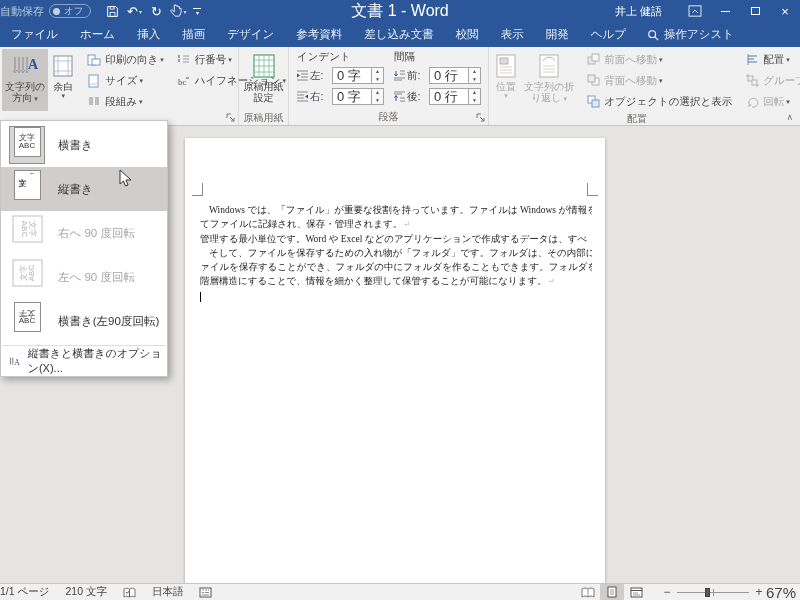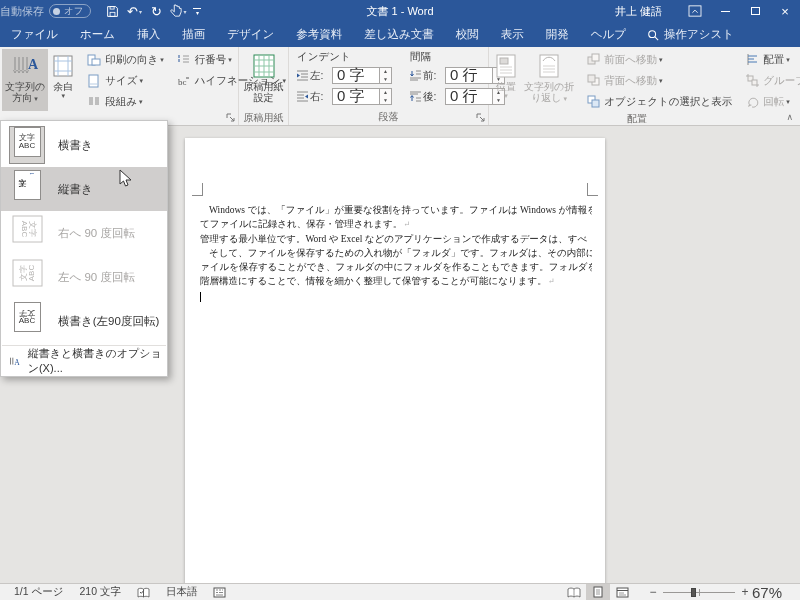--- a/index.html
+++ b/index.html
@@ -10,21 +10,21 @@
   .titlebar{position:absolute;top:0;left:0;right:0;height:22px;background:#2b579a;display:flex;align-items:center;color:#fff;font-size:11px}
   .autosave{display:flex;align-items:center;gap:5px;margin-left:0;color:#b7c6dd}
   .pill{display:flex;align-items:center;gap:4px;border:1px solid #8ba3c6;border-radius:9px;height:14px;padding:0 7px 0 3px;font-size:9.5px;color:#b7c6dd;cursor:pointer}
   .pill .dot{width:7px;height:7px;border-radius:50%;background:#c6d2e4}
   .qat{display:flex;align-items:center;justify-content:center;width:22px;height:22px;cursor:pointer}
   .qat .glyph{font-size:13px;line-height:1;color:#fff}
   .mini-dd{font-size:6px;color:#cfd9e8;margin-left:1px}
   .qat-more{display:flex;flex-direction:column;align-items:center;width:16px;cursor:pointer}
   .qat-more .bar{width:8px;height:1px;background:#fff;margin-bottom:2px}
   .qat-more .vv{font-size:6px;line-height:4px;color:#fff}
-  .doc-title{position:absolute;left:0;right:0;top:0;height:22px;line-height:22px;text-align:center;font-size:11px;color:#fff;pointer-events:none}
+  .doc-title{position:absolute;left:0;right:0;top:0;height:22px;line-height:22px;text-align:center;font-size:16px;color:#fff;pointer-events:none}
   .tb-right{margin-left:auto;display:flex;align-items:center;height:22px}
   .user-name{font-size:11px;color:#fff;margin-right:18px}
   .winbtn{width:30px;height:22px;display:flex;align-items:center;justify-content:center;cursor:pointer}
   .min-glyph{width:9px;height:1px;background:#fff}
   .max-glyph{width:9px;height:8px;border:1px solid #fff}
   .close-glyph{font-size:13px;color:#fff;line-height:1}
 
   
   .tabrow{position:absolute;top:22px;left:0;right:0;height:25px;background:#2b579a;display:flex;align-items:stretch;color:#e8eef7;font-size:11.5px}
   .tab{padding:0 11px;line-height:25px;white-space:nowrap;cursor:pointer}
@@ -45,27 +45,27 @@
   .bigbtn.disabled .bb-l{color:#a8a6a4}
   .has-dd::after{content:"▾";font-size:7px;color:#555;margin-left:2px}
   .bigbtn.disabled .has-dd::after{color:#b5b3b1}
   .arrow-only{font-size:7px;color:#555;line-height:8px}
   .smallcol{display:flex;flex-direction:column;margin-left:4px}
   .smallbtn{display:flex;align-items:center;height:21px;padding:0 4px;font-size:10.5px;color:#444;white-space:nowrap;cursor:pointer}
   .smallbtn .sicon{width:16px;display:flex;justify-content:center;margin-right:3px}
   .smallbtn.disabled{color:#a8a6a4;cursor:default}
 
   
-  .para-wrap{display:flex;padding:2px 6px 0 6px;gap:16px}
+  .para-wrap{display:flex;padding:2px 6px 0 6px;gap:8px}
   .pcol{display:flex;flex-direction:column}
   .phead{font-size:10.5px;color:#444;height:16px;line-height:15px;padding-left:2px}
   .prow{display:flex;align-items:center;height:21px}
   .prow .picon{width:15px;display:flex;justify-content:center}
   .prow .plab{font-size:10.5px;color:#444;width:22px}
-  .pinput{width:48px;height:17px;border:1px solid #a8a6a4;background:#fff;font-size:15px;color:#333;display:flex;align-items:center;padding-left:4px;cursor:text}
+  .pinput{width:40px;height:17px;border:1px solid #a8a6a4;background:#fff;font-size:13px;color:#333;display:flex;align-items:center;padding-left:4px;cursor:text}
   .spin{width:12px;height:17px;border:1px solid #a8a6a4;border-left:none;background:#fbfafa;display:flex;flex-direction:column;cursor:pointer}
   .spin i{flex:1;display:flex;align-items:center;justify-content:center;font-style:normal;font-size:5px;color:#555;line-height:1}
 
   .collapse-ribbon{position:absolute;right:7px;bottom:3px;font-size:9px;color:#777;cursor:pointer}
 
   
   .dropmenu{position:absolute;left:0;top:120px;width:168px;background:#fff;border:1px solid #c6c6c6;box-shadow:3px 3px 7px rgba(0,0,0,.3);z-index:20;padding:2px 0}
   .dd-item{display:flex;align-items:center;height:44px;padding-left:8px;gap:13px;font-size:11.5px;color:#333;cursor:pointer}
   .dd-item.hover{background:#d0cecd}
   .dd-item.disabled{color:#a8a6a4;cursor:default}
@@ -91,21 +91,21 @@
   .crop{position:absolute;width:11px;height:13px}
   .crop.tl{left:7px;top:45px;border-right:1px solid #8a8a8a;border-bottom:1px solid #8a8a8a}
   .crop.tr{right:7px;top:45px;border-left:1px solid #8a8a8a;border-bottom:1px solid #8a8a8a}
   .doctext{position:absolute;left:15px;top:65px;width:392px;font-family:"Liberation Serif","DejaVu Serif",serif;font-size:9.5px;line-height:14px;color:#1c1c1c}
   .dline{white-space:nowrap;overflow:hidden}
   .dline.indent{padding-left:9px}
   .pmark{color:#b0b0b0;font-size:8px;margin-left:1px}
   .caret{width:1px;height:10px;background:#000;margin-top:3px}
 
   
-  .statusbar{position:absolute;left:0;right:0;bottom:0;height:17px;background:#f1f1f1;border-top:1px solid #c8c6c4;display:flex;align-items:center;font-size:10.5px;color:#444;padding:0 14px}
+  .statusbar{position:absolute;left:0;right:0;bottom:0;height:17px;background:#f1f1f1;border-top:1px solid #c8c6c4;display:flex;align-items:center;font-size:10.5px;color:#444;padding:0 0}
   .sb-item{margin-right:16px;cursor:pointer;white-space:nowrap;display:flex;align-items:center}
   .sb-right{margin-left:auto;display:flex;align-items:center}
   .viewbtn{width:24px;height:16px;display:flex;align-items:center;justify-content:center;cursor:pointer}
   .viewbtn.active{background:#cfcdcb}
   .zoomctl{display:flex;align-items:center;margin-left:12px}
   .zbtn{width:14px;text-align:center;font-size:12px;color:#555;cursor:pointer;line-height:14px}
   .ztrack{position:relative;width:72px;height:15px;margin:0 3px;cursor:pointer}
   .ztrack .line{position:absolute;left:0;right:0;top:7px;height:1px;background:#9a9896}
   .ztrack .mid{position:absolute;left:36px;top:4px;width:1px;height:7px;background:#9a9896}
   .ztrack .thumb{position:absolute;left:28px;top:3px;width:5px;height:9px;background:#595755;border:1px solid #444}

